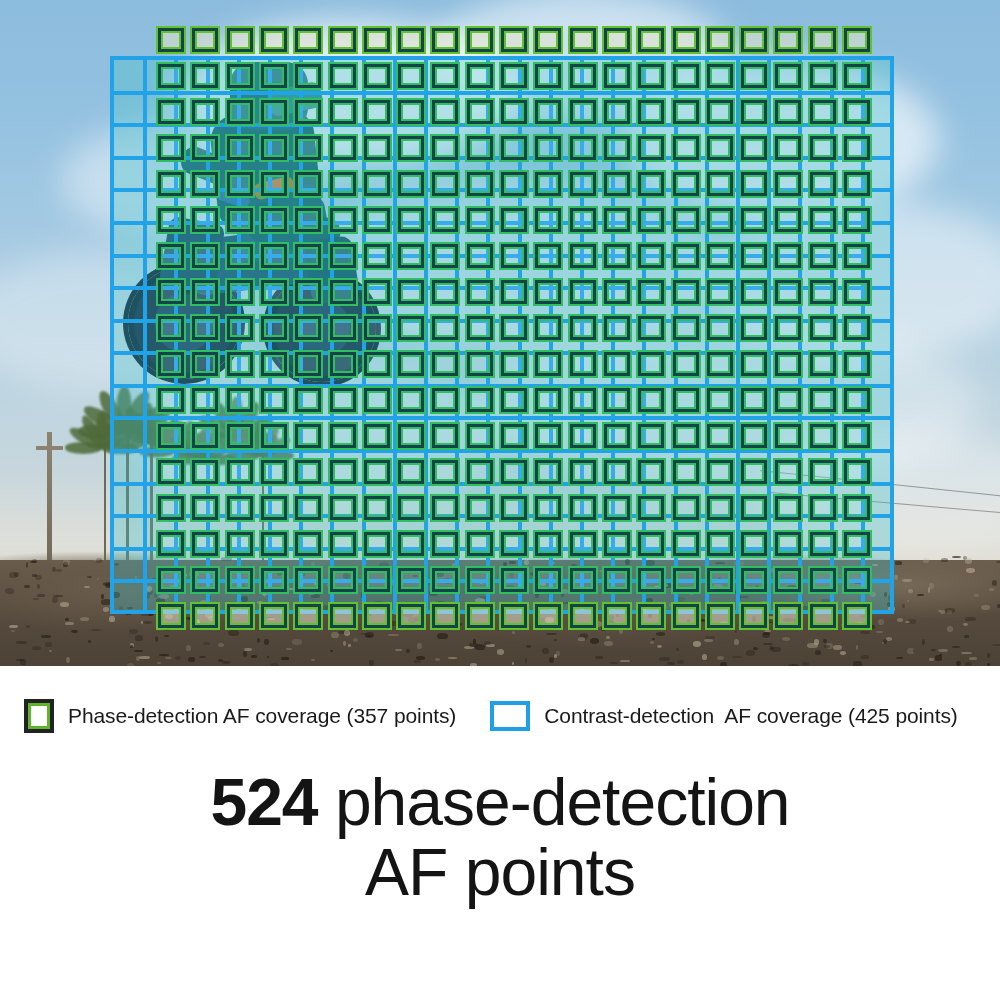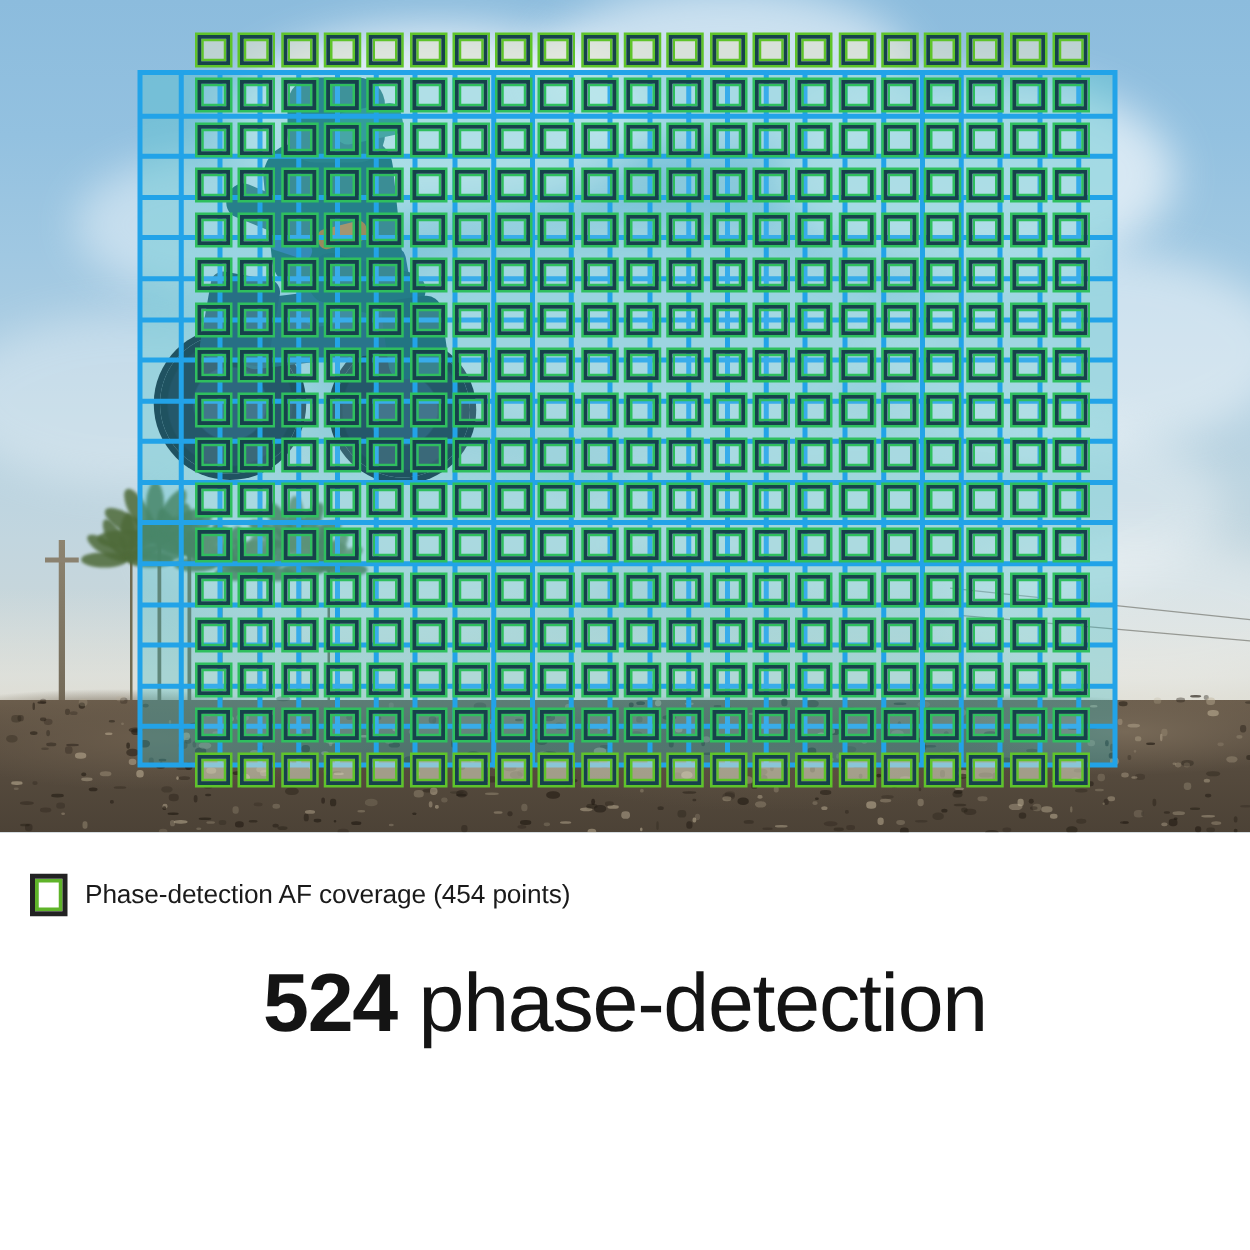--- a/index.html
+++ b/index.html
@@ -1076,21 +1076,26 @@
       <div class="af-pt edge" style="left: 652px; top: 576px;"></div>
       <div class="af-pt edge" style="left: 686px; top: 576px;"></div>
     </div>
 
 </div>
 
 <div id="legend">
 
   <div class="legend-entry" id="legend-phase">
     <span class="sw-phase"></span>
-    <span class="legend-label">Phase-detection AF coverage (454 points)</span>
+    <span class="legend-label">Phase-detection AF coverage (357 points)</span>
   </div>
 
+  <div class="legend-entry" id="legend-contrast">
+    <span class="sw-contrast"></span>
+    <span class="legend-label">Contrast-detection  AF coverage (425 points)</span>
+  </div>
 
 </div>
 
 <div id="headline">
   <div class="hl-line"><span class="hl-num">524</span><span> phase-detection</span></div>
+  <div class="hl-line">AF points</div>
 </div>
 
 </body></html>

